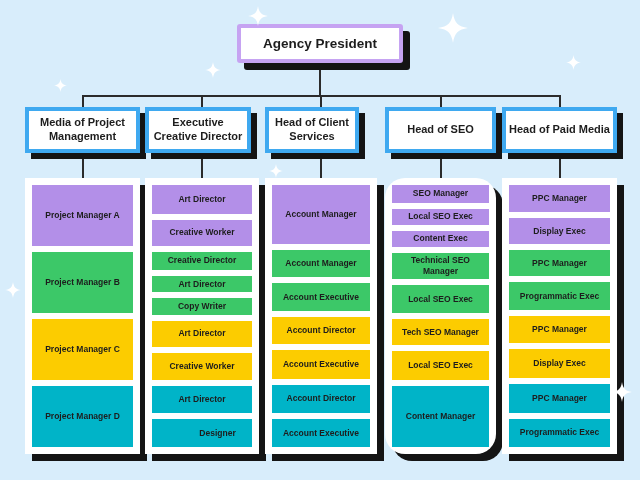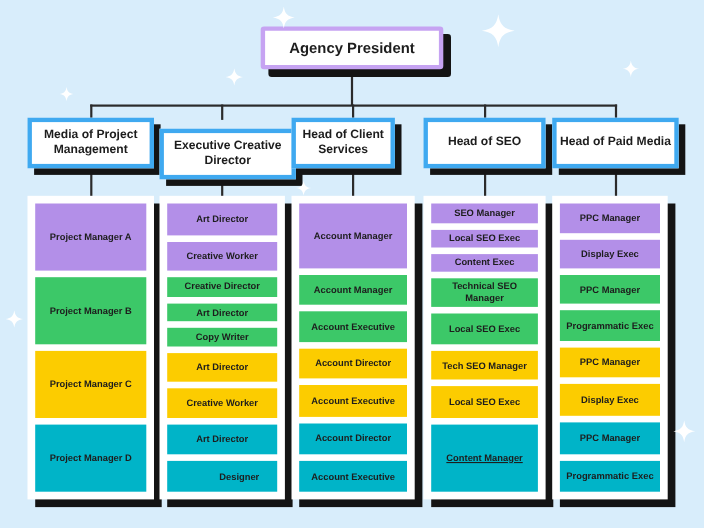--- a/index.html
+++ b/index.html
@@ -57,21 +57,21 @@
     <div class="line" style="left: 559px; top: 150px; width: 2px; height: 30px; background: rgb(43, 43, 43);"></div>
     <div class="header" style="left: 25px; width: 115px; border-color: rgb(63, 169, 240); box-shadow: rgb(20, 20, 20) 6px 6px 0px;">
       <span>Media of Project Management</span>
     </div>
     <div class="column" style="left: 25px; width: 115px; box-shadow: rgb(20, 20, 20) 7px 7px 0px;">
       <div class="node" style="background: rgb(179, 143, 232); color: rgb(29, 29, 29); flex: 62 1 0px;">Project Manager A</div>
       <div class="node" style="background: rgb(60, 200, 104); color: rgb(29, 29, 29); flex: 62 1 0px;">Project Manager B</div>
       <div class="node" style="background: rgb(252, 204, 0); color: rgb(29, 29, 29); flex: 62 1 0px;">Project Manager C</div>
       <div class="node" style="background: rgb(0, 180, 200); color: rgb(29, 29, 29); flex: 62 1 0px;">Project Manager D</div>
     </div>
-    <div class="header" style="left: 145px; width: 124px; border-color: rgb(63, 169, 240); box-shadow: rgb(20, 20, 20) 6px 6px 0px; margin-top: 10px;">
+    <div class="header" style="left: 145px; width: 106px; border-color: rgb(63, 169, 240); box-shadow: rgb(20, 20, 20) 6px 6px 0px;">
       <span>Executive Creative Director</span>
     </div>
     <div class="column" style="left: 145px; width: 114px; box-shadow: rgb(20, 20, 20) 7px 7px 0px;">
       <div class="node" style="background: rgb(179, 143, 232); color: rgb(29, 29, 29); flex: 30 1 0px;">Art Director</div>
       <div class="node" style="background: rgb(179, 143, 232); color: rgb(29, 29, 29); flex: 27 1 0px;">Creative Worker</div>
       <div class="node" style="background: rgb(60, 200, 104); color: rgb(29, 29, 29); flex: 19 1 0px; text-align: right;">Creative Director</div>
       <div class="node" style="background: rgb(60, 200, 104); color: rgb(29, 29, 29); flex: 17 1 0px;">Art Director</div>
       <div class="node" style="background: rgb(60, 200, 104); color: rgb(29, 29, 29); flex: 17 1 0px;">Copy Writer</div>
       <div class="node" style="background: rgb(252, 204, 0); color: rgb(29, 29, 29); flex: 28 1 0px;">Art Director</div>
       <div class="node" style="background: rgb(252, 204, 0); color: rgb(29, 29, 29); flex: 28 1 0px;">Creative Worker</div>
@@ -86,34 +86,34 @@
       <div class="node" style="background: rgb(60, 200, 104); color: rgb(29, 29, 29); flex: 28 1 0px;">Account Manager</div>
       <div class="node" style="background: rgb(60, 200, 104); color: rgb(29, 29, 29); flex: 29 1 0px;">Account Executive</div>
       <div class="node" style="background: rgb(252, 204, 0); color: rgb(29, 29, 29); flex: 28 1 0px;">Account Director</div>
       <div class="node" style="background: rgb(252, 204, 0); color: rgb(29, 29, 29); flex: 30 1 0px;">Account Executive</div>
       <div class="node" style="background: rgb(0, 180, 200); color: rgb(29, 29, 29); flex: 30 1 0px;">Account Director</div>
       <div class="node" style="background: rgb(0, 180, 200); color: rgb(29, 29, 29); flex: 29 1 0px;">Account Executive</div>
     </div>
     <div class="header" style="left: 385px; width: 111px; border-color: rgb(63, 169, 240); box-shadow: rgb(20, 20, 20) 6px 6px 0px;">
       <span>Head of SEO</span>
     </div>
-    <div class="column" style="left: 385px; width: 111px; box-shadow: rgb(20, 20, 20) 7px 7px 0px;">
+    <div class="column" style="left: 385px; width: 111px; box-shadow: rgb(20, 20, 20) 7px 7px 0px; border-radius: 20px;">
       <div class="node" style="background: rgb(179, 143, 232); color: rgb(29, 29, 29); flex: 19 1 0px;">SEO Manager</div>
       <div class="node" style="background: rgb(179, 143, 232); color: rgb(29, 29, 29); flex: 17 1 0px;">Local SEO Exec</div>
       <div class="node" style="background: rgb(179, 143, 232); color: rgb(29, 29, 29); flex: 17 1 0px;">Content Exec</div>
       <div class="node" style="background: rgb(60, 200, 104); color: rgb(29, 29, 29); flex: 28 1 0px;">Technical SEO Manager</div>
       <div class="node" style="background: rgb(60, 200, 104); color: rgb(29, 29, 29); flex: 29 1 0px;">Local SEO Exec</div>
       <div class="node" style="background: rgb(252, 204, 0); color: rgb(29, 29, 29); flex: 28 1 0px;">Tech SEO Manager</div>
       <div class="node" style="background: rgb(252, 204, 0); color: rgb(29, 29, 29); flex: 30 1 0px;">Local SEO Exec</div>
-      <div class="node" style="background: rgb(0, 180, 200); color: rgb(29, 29, 29); flex: 65 1 0px; text-decoration: underline;">Content Manager</div>
+      <div class="node" style="background: rgb(0, 180, 200); color: rgb(29, 29, 29); flex: 65 1 0px;">Content Manager</div>
     </div>
     <div class="header" style="left: 502px; width: 115px; border-color: rgb(63, 169, 240); box-shadow: rgb(20, 20, 20) 6px 6px 0px;">
       <span>Head of Paid Media</span>
     </div>
-    <div class="column" style="left: 502px; width: 105px; box-shadow: rgb(20, 20, 20) 7px 7px 0px;">
+    <div class="column" style="left: 502px; width: 115px; box-shadow: rgb(20, 20, 20) 7px 7px 0px;">
       <div class="node" style="background: rgb(179, 143, 232); color: rgb(29, 29, 29); flex: 28 1 0px;">PPC Manager</div>
       <div class="node" style="background: rgb(179, 143, 232); color: rgb(29, 29, 29); flex: 27 1 0px;">Display Exec</div>
       <div class="node" style="background: rgb(60, 200, 104); color: rgb(29, 29, 29); flex: 27 1 0px;">PPC Manager</div>
       <div class="node" style="background: rgb(60, 200, 104); color: rgb(29, 29, 29); flex: 29 1 0px;">Programmatic Exec</div>
       <div class="node" style="background: rgb(252, 204, 0); color: rgb(29, 29, 29); flex: 28 1 0px;">PPC Manager</div>
       <div class="node" style="background: rgb(252, 204, 0); color: rgb(29, 29, 29); flex: 30 1 0px;">Display Exec</div>
       <div class="node" style="background: rgb(0, 180, 200); color: rgb(29, 29, 29); flex: 30 1 0px;">PPC Manager</div>
       <div class="node" style="background: rgb(0, 180, 200); color: rgb(29, 29, 29); flex: 29 1 0px;">Programmatic Exec</div>
     </div>
     <div class="sparkle" style="left: 248px; top: 6px; width: 20px; height: 20px;">

